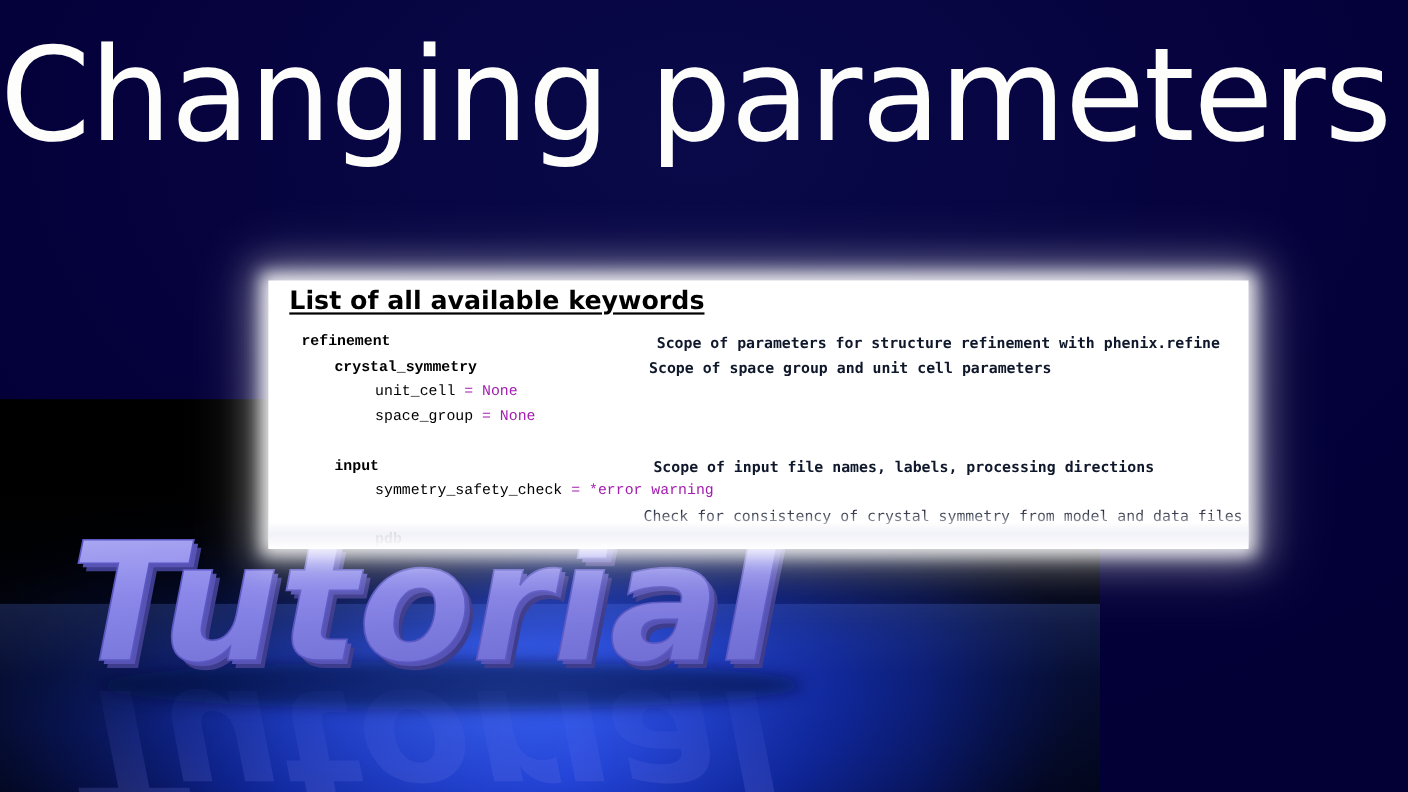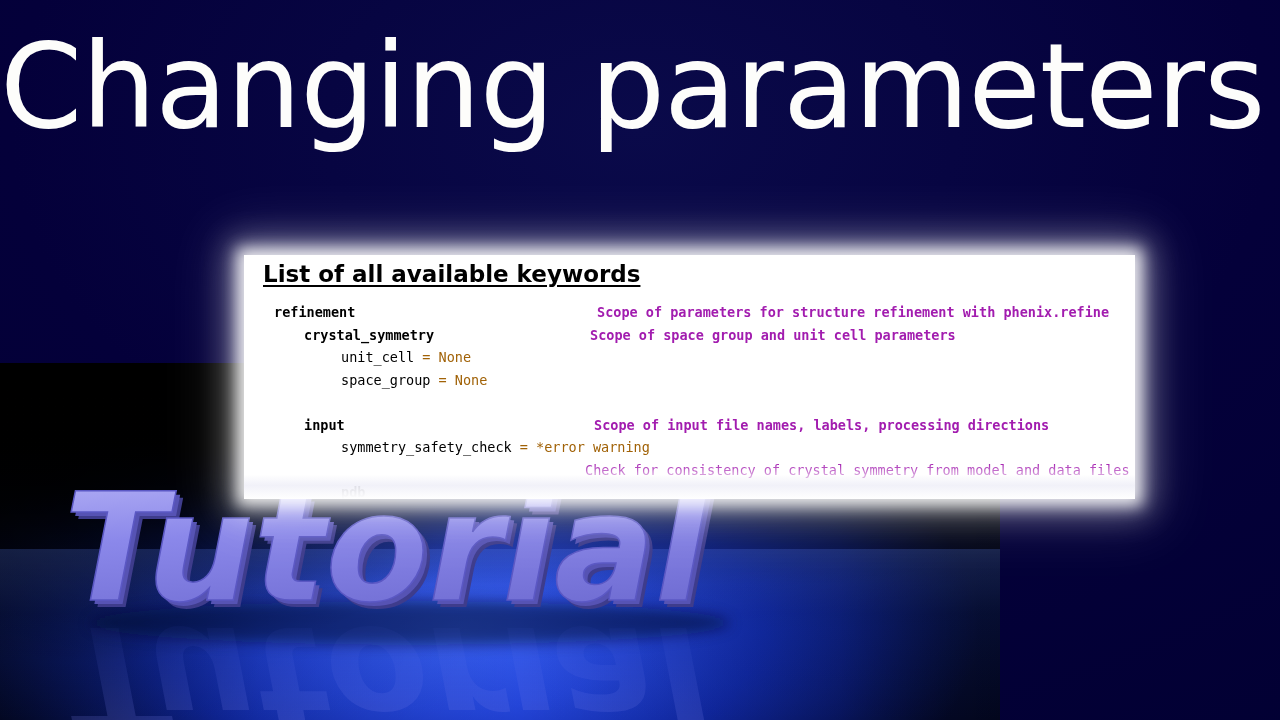--- a/index.html
+++ b/index.html
@@ -141,33 +141,34 @@
     line-height: 22.5px;
     white-space: pre;
   }
 
   .kw-row { position: relative; height: 22.5px; }
 
   .kw-name {
     position: absolute;
     color: #000000;
     white-space: pre;
+    font-family: Liberation Mono, monospace;
   }
   .kw-name.bold { font-weight: 700; }
 
   .kw-desc {
     position: absolute;
+    color: #0f172a;
+    font-weight: 700;
+    white-space: pre;
+  }
+  .kw-desc.plain { font-weight: 400; }
+
+  .kw-value {
     color: #a21caf;
-    font-weight: 700;
-    white-space: pre;
-  }
-  .kw-desc.plain { font-weight: 400; }
-
-  .kw-value {
-    color: #a16207;
     white-space: pre;
   }
 </style>
 </head>
 <body>
 
 <div class="slide-bg"></div>
 
 <div class="slide-title">Changing parameters</div>
 

